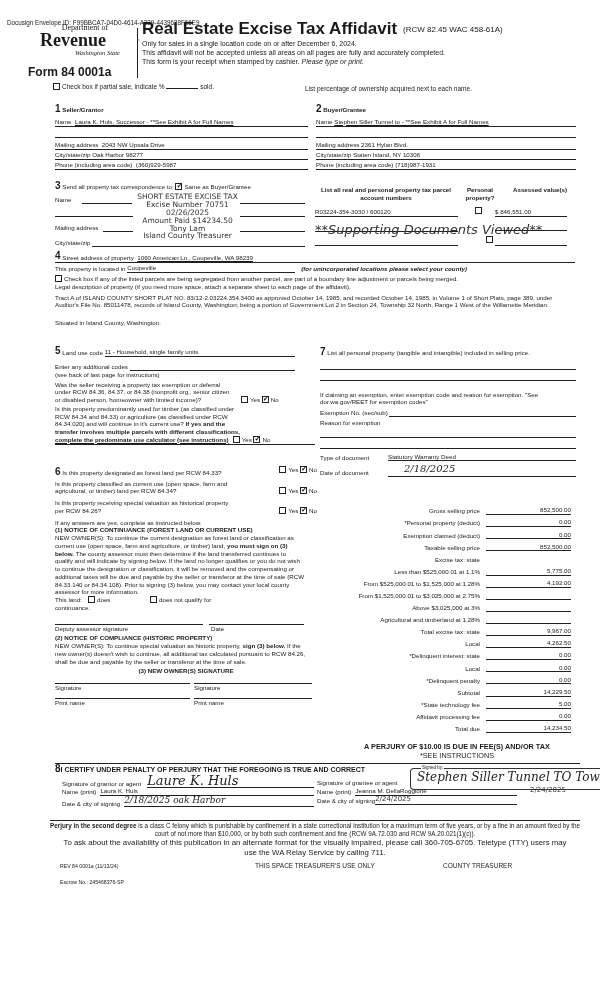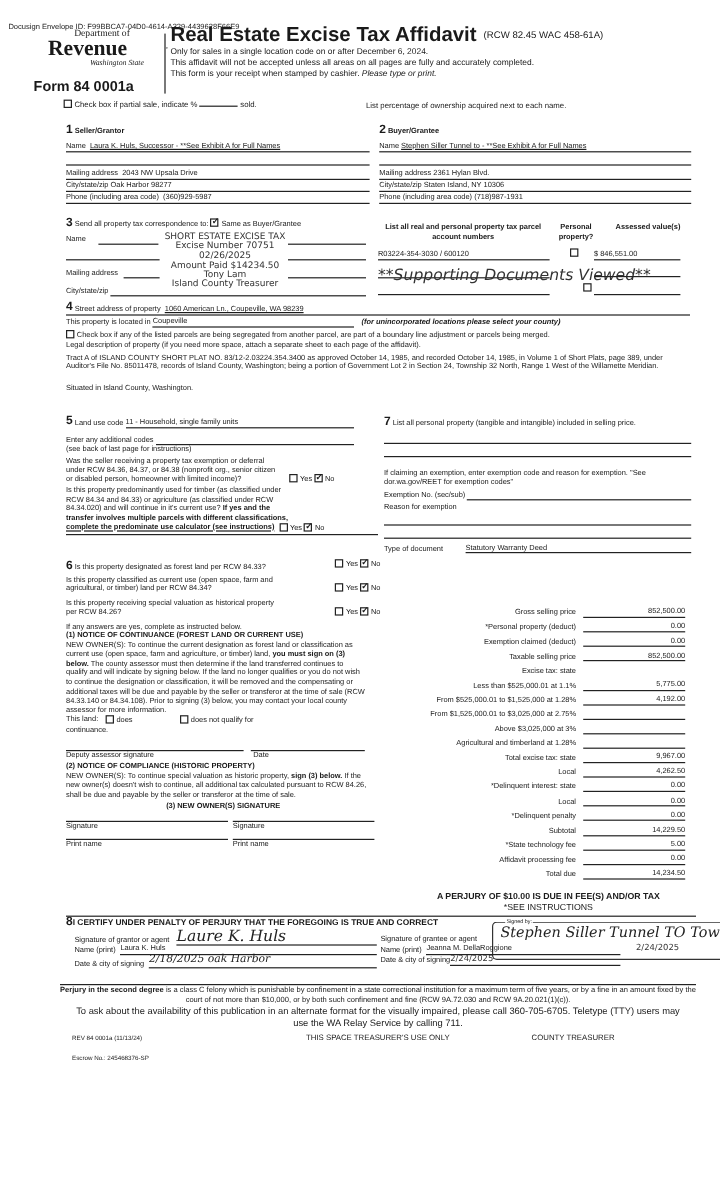--- a/index.html
+++ b/index.html
@@ -196,20 +196,24 @@
   <div class="ul" style="height:11px;"></div>
   <div style="margin-top:10px;">If claiming an exemption, enter exemption code and reason for exemption. "See dor.wa.gov/REET for exemption codes"</div>
   <div class="row" style="margin-top:3px;"><span>Exemption No. (sec/sub)</span>&nbsp;<span class="ul" style="flex:1;height:7px;"></span></div>
   <div style="margin-top:2px;">Reason for exemption</div>
   <div class="ul" style="height:11px;"></div>
   <div class="ul" style="height:11px;"></div>
   <div class="row" style="margin-top:4px;">
       <span style="width:68px;">Type of document</span>
       <span class="ul" style="flex:1;">Statutory Warranty Deed</span>
     </div>
+  <div class="row" style="margin-top:2px;">
+      <span style="width:68px;">Date of document</span>
+      <span class="ul hw" style="flex:1;font-size:10px;padding-left:16px;">2/18/2025</span>
+    </div>
 </div>
 
 
 <div class="abs" style="left:320px;top:503px;width:252px;" id="taxcalc">
     <div class="row" style="height: 12.1px;">
       <span class="rl" style="width: 160px;">Gross selling price</span>
       <span class="val" style="width: 85px; margin-left: 6px; display: inline-block; min-height: 8px;">852,500.00</span>
     </div>
     <div class="row" style="height: 12.1px;">
       <span class="rl" style="width: 160px;">*Personal property (deduct)</span>
@@ -298,21 +302,21 @@
 <div class="abs row" style="left:62px;top:787px;width:252px;">
   <span>Name (print)</span>
   <span class="ul" style="flex:1;margin-left:4px;">Laura K. Huls</span>
 </div>
 <div class="abs row" style="left:62px;top:795px;width:252px;">
   <span>Date &amp; city of signing</span>
   <span class="hw ul" style="flex:1;margin-left:4px;font-size:9px;">2/18/2025  oak Harbor</span>
 </div>
 
 <div class="abs" style="left:317px;top:779px;">Signature of grantee or agent</div>
-<div class="abs" style="left:410px;top:768px;width:190px;height:32px;border:0.8px solid #333;border-right:none;border-radius:4px 0 0 4px;">
+<div class="abs" style="left:410px;top:768px;width:190px;height:22px;border:0.8px solid #333;border-right:none;border-radius:4px 0 0 4px;">
   <div style="position:absolute;top:-4px;left:10px;background:#fff;font-size:4.5px;padding:0 1px;">Signed by:</div>
   <div class="hw" style="position:absolute;left:6px;top:1px;font-size:12px;white-space:nowrap;">Stephen Siller Tunnel TO Tow</div>
 </div>
 <div class="abs row" style="left:317px;top:787px;width:200px;">
   <span>Name (print)</span>
   <span class="ul" style="flex:1;margin-left:4px;">Jeanna M. DellaRoggione</span>
 </div>
 <div class="abs" style="left:530px;top:786px;font-family:'DejaVu Sans',sans-serif;font-size:7px;color:#333;">2/24/2025</div>
 <div class="abs row" style="left:317px;top:795px;width:200px;">
   <span>Date &amp; city of signing</span>

